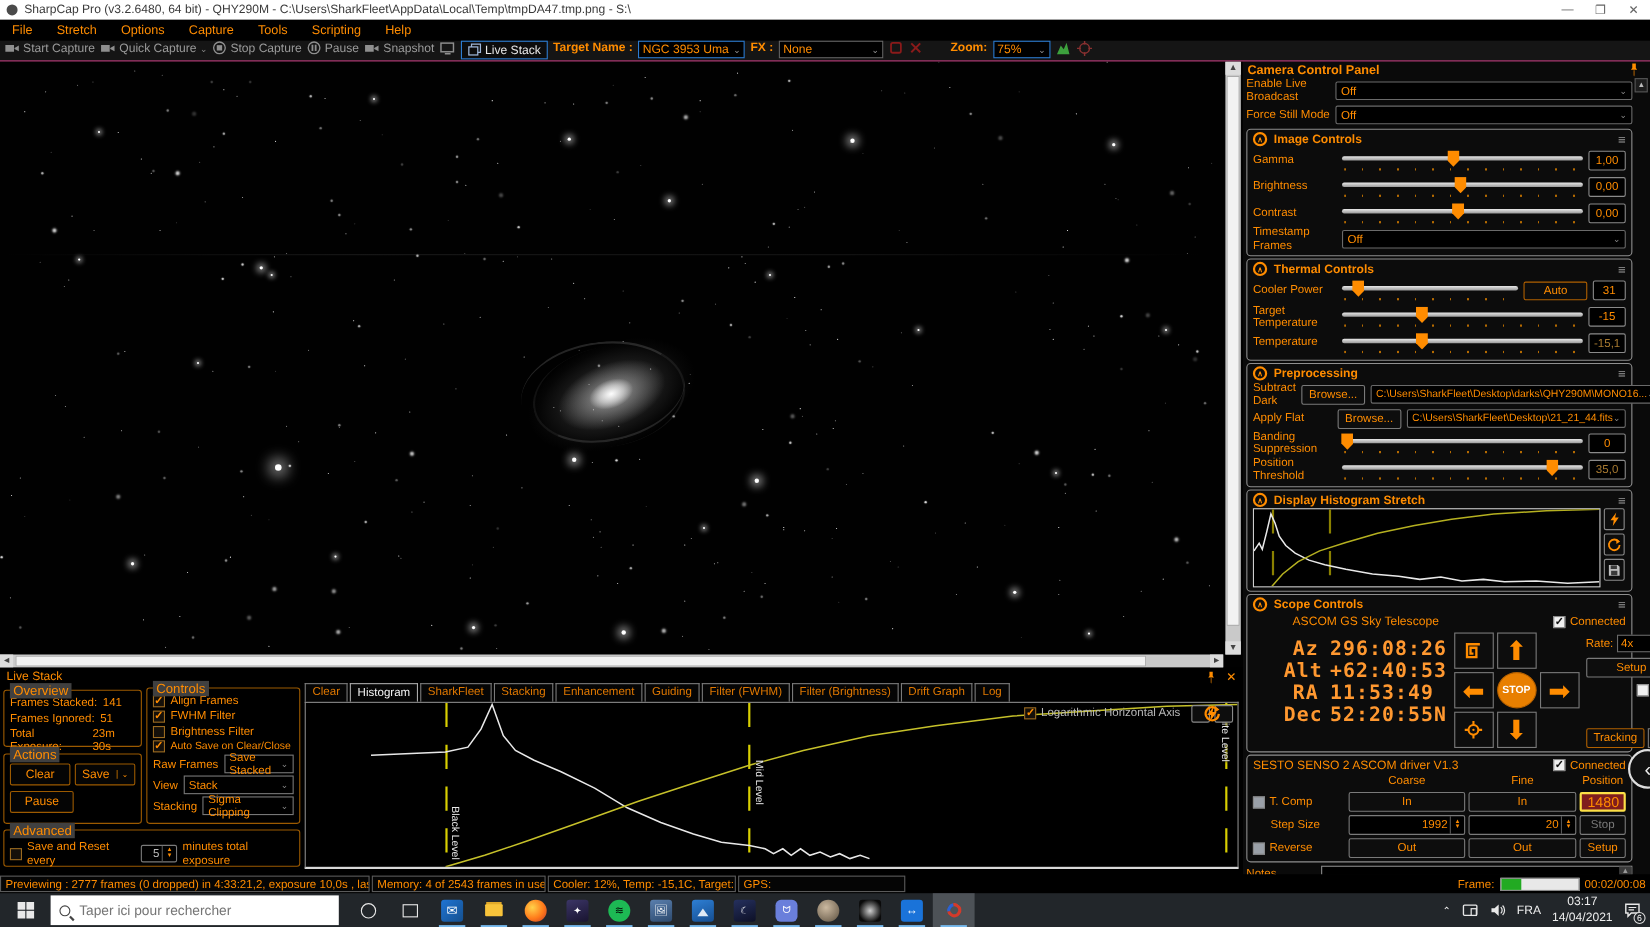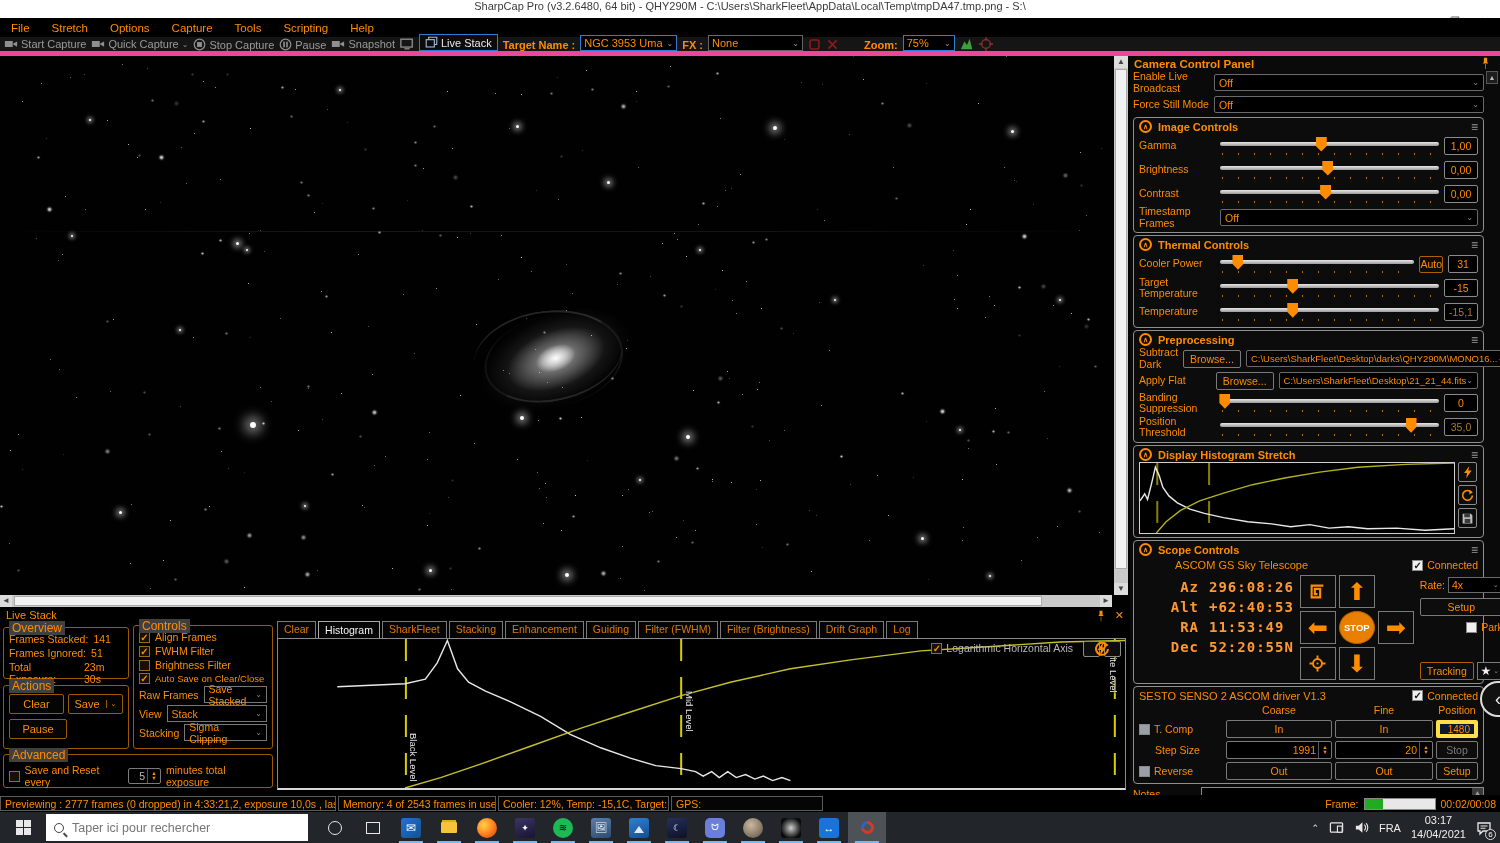--- a/index.html
+++ b/index.html
@@ -2,34 +2,34 @@
 <html><head>
 <meta charset="utf-8">
 <style>
   * { margin:0; padding:0; box-sizing:border-box; }
   html,body { width:1500px; height:843px; background:#000; overflow:hidden;
     font-family:"Liberation Sans", sans-serif; }
   #screen { position:relative; width:1500px; height:843px; background:#000; overflow:hidden; }
 
   
   #titlebar { position:absolute; left:0; top:0; width:1500px; height:18px; background:#ffffff;
-    display:flex; align-items:center; font-size:11px; color:#3a3a3a;flex-direction:column; }
+    display:flex; align-items:center; font-size:11px; color:#3a3a3a; }
   #titlebar .appdot { width:10px; height:10px; border-radius:50%; background:#4a4a4a; margin:0 6px 0 6px; }
   #titlebar .wbtns { margin-left:auto; display:flex; }
   #titlebar .wbtn { width:30px; height:18px; display:flex; align-items:center; justify-content:center;
     color:#666; font-size:11px; }
 
   
   #menubar { position:absolute; left:0; top:18px; width:1500px; height:19px; background:#000;
     display:flex; align-items:center; }
   .menu-item { color:#ff8c00; font-size:11.5px; padding:0 11px; }
 
   
   #toolbar { position:absolute; left:0; top:37px; width:1500px; height:19px; background:#151515;
-    display:flex; align-items:flex-end; gap:5px; padding-left:4px; border-bottom:5px solid #ec4899; }
+    display:flex; align-items:flex-start; gap:5px; padding-left:4px; border-bottom:1px solid #ec4899; }
   .tb-item { display:flex; align-items:center; gap:3px; color:#9a9a9a; font-size:11px; white-space:nowrap; }
   .tb-label { color:#ff8c00; font-size:11px; font-weight:bold; white-space:nowrap; }
   .combo { display:flex; align-items:center; background:#000; border:1px solid #666; color:#ff8c00;
     font-size:11px; height:16px; padding:0 3px; }
   .combo .chev { margin-left:auto; color:#999; font-size:8px; padding-left:4px; }
   .combo.blue { border-color:#2d7dd2; }
   #livestack-btn { display:flex; align-items:center; gap:3px; border:1px solid #2d7dd2; background:#0c0c0c;
     color:#e8e8e8; font-size:11px; height:17px; padding:0 5px; }
   .i { display:inline-block; vertical-align:middle; }
 
@@ -103,21 +103,21 @@
   .cbrow { display:flex; align-items:center; gap:4px; }
   .cb { width:11px; height:11px; background:#f0f0f0; border:1px solid #888; color:#111; font-size:10px;
     line-height:10px; text-align:center; font-weight:bold; }
   .cb:not(.on)::after { content:""; }
   .cb.on::after { content:"✓"; }
   .cb.dark { background:#15100a; border-color:#9a6a20; color:#ff8c00; }
   .cb.gray { background:#9aa0a8; }
   .cb-label { color:#ff8c00; font-size:10.5px; }
   #scope-body { display:flex; gap:6px; margin-top:2px; }
   #coords { flex:1; padding:4px 0 0 28px; }
-  .coord-row { display:flex; height:20px; font-family:"DejaVu Sans Mono", monospace; font-size:14px;
+  .coord-row { display:flex; height:20px; font-family:"DejaVu Sans Mono", monospace; font-size:18px;
     font-weight:bold; color:#ff9830; letter-spacing:1px; }
   .coord-name { width:42px; text-align:right; padding-right:10px; }
   #pad { display:grid; grid-template-columns:36px 36px 36px; grid-auto-rows:33px; gap:3px; }
   .pad-btn { background:#0d0d0d; border:1px solid #7a7a7a; display:flex; align-items:center; justify-content:center;
     color:#ff8c00; font-size:24px; line-height:1; font-family:"DejaVu Sans", sans-serif; }
   .pad-empty { background:transparent; border:none; }
   #stop-btn { border-radius:50%; background:#e87f00; color:#fff; font-size:9.5px; font-weight:bold;
     display:flex; align-items:center; justify-content:center; border:1px solid #b36000; font-family:"Liberation Sans",sans-serif;}
   #scope-right { width:88px; display:flex; flex-direction:column; gap:5px; padding-top:2px; }
   .rate-row { display:flex; align-items:center; gap:3px; }
@@ -131,22 +131,22 @@
 
   
   #focuser-head { display:flex; align-items:center; height:15px; }
   #focuser-grid { display:grid; grid-template-columns:84px 106px 98px 1fr; gap:3px; margin-top:1px; }
   .fg-colhead { color:#ff8c00; font-size:10.5px; text-align:center; height:13px; }
   .fg-label { display:flex; align-items:center; gap:4px; color:#ff8c00; font-size:10.5px; }
   .spin { display:flex; align-items:center; background:#000; border:1px solid #7a7a7a; border-radius:2px; height:18px; }
   .spin .val { flex:1; text-align:right; color:#ff8c00; font-size:10.5px; padding-right:2px; }
   .spin .arrows { width:13px; display:flex; flex-direction:column; align-items:center; justify-content:center;
     color:#ff8c00; font-size:5.5px; line-height:5px; border-left:1px solid #555; height:16px; }
-  .posbox { display:flex; align-items:center; justify-content:flex-end; background:#0f172a; border:4px solid #fde047;
-    border-radius:2px; color:#ff8c00; font-size:10px; padding:0 4px; height:18px; }
+  .posbox { display:flex; align-items:center; justify-content:flex-end; background:#7f1d1d; border:2px solid #fde047;
+    border-radius:2px; color:#ff8c00; font-size:13px; padding:0 4px; height:18px; }
 
   
   #notes-row { display:flex; gap:6px; margin:3px 16px 0 3px; }
   #notes-label { color:#ff8c00; font-size:10.5px; padding-top:1px; width:62px; }
   #notes-box { flex:1; height:46px; background:#000; border:1px solid #8a8a8a; position:relative; }
   #notes-box .nscroll { position:absolute; right:0; top:0; bottom:0; width:11px; background:#2a2a2a; }
   #notes-box .nscroll span { position:absolute; left:0; width:11px; height:10px; color:#999; font-size:7px;
     text-align:center; line-height:10px; background:#3a3a3a; }
 
   
@@ -514,21 +514,21 @@
         <span class="g-title">Thermal Controls</span>
         <span class="g-burger">≡</span>
       </div>
       <div class="crow">
         <span class="clabel">Cooler Power</span>
         <span class="slider">
           <span class="track"></span>
             <span class="thumb" style="left: calc(9% - 5px);"></span>
             <span class="ticks"></span>
           </span>
-        <span class="btn hl" style="height:17px;padding:0 0">Auto</span>
+        <span class="btn hl" style="height:17px;padding:0 17px">Auto</span>
         <span class="vbox" style="width:30px">31</span>
       </div>
       <div class="crow">
         <span class="clabel">Target Temperature</span>
         <span class="slider">
           <span class="track"></span>
             <span class="thumb" style="left: calc(33% - 5px);"></span>
             <span class="ticks"></span>
           </span>
         <span class="vbox">-15</span>
@@ -713,21 +713,21 @@
         <span class="fg-label">
           <span class="cb gray"></span>
           <span>T. Comp</span>
           </span>
         <span class="btn">In</span>
         <span class="btn">In</span>
         <span class="posbox">1480</span>
 
         <span class="fg-label" style="padding-left:16px">Step Size</span>
         <span class="spin">
-          <span class="val">1991</span>
+          <span class="val">1992</span>
           <span class="arrows">
               <span>▲</span>
               <span>▼</span>
             </span>
           </span>
         <span class="spin">
           <span class="val">20</span>
           <span class="arrows">
               <span>▲</span>
               <span>▼</span>

